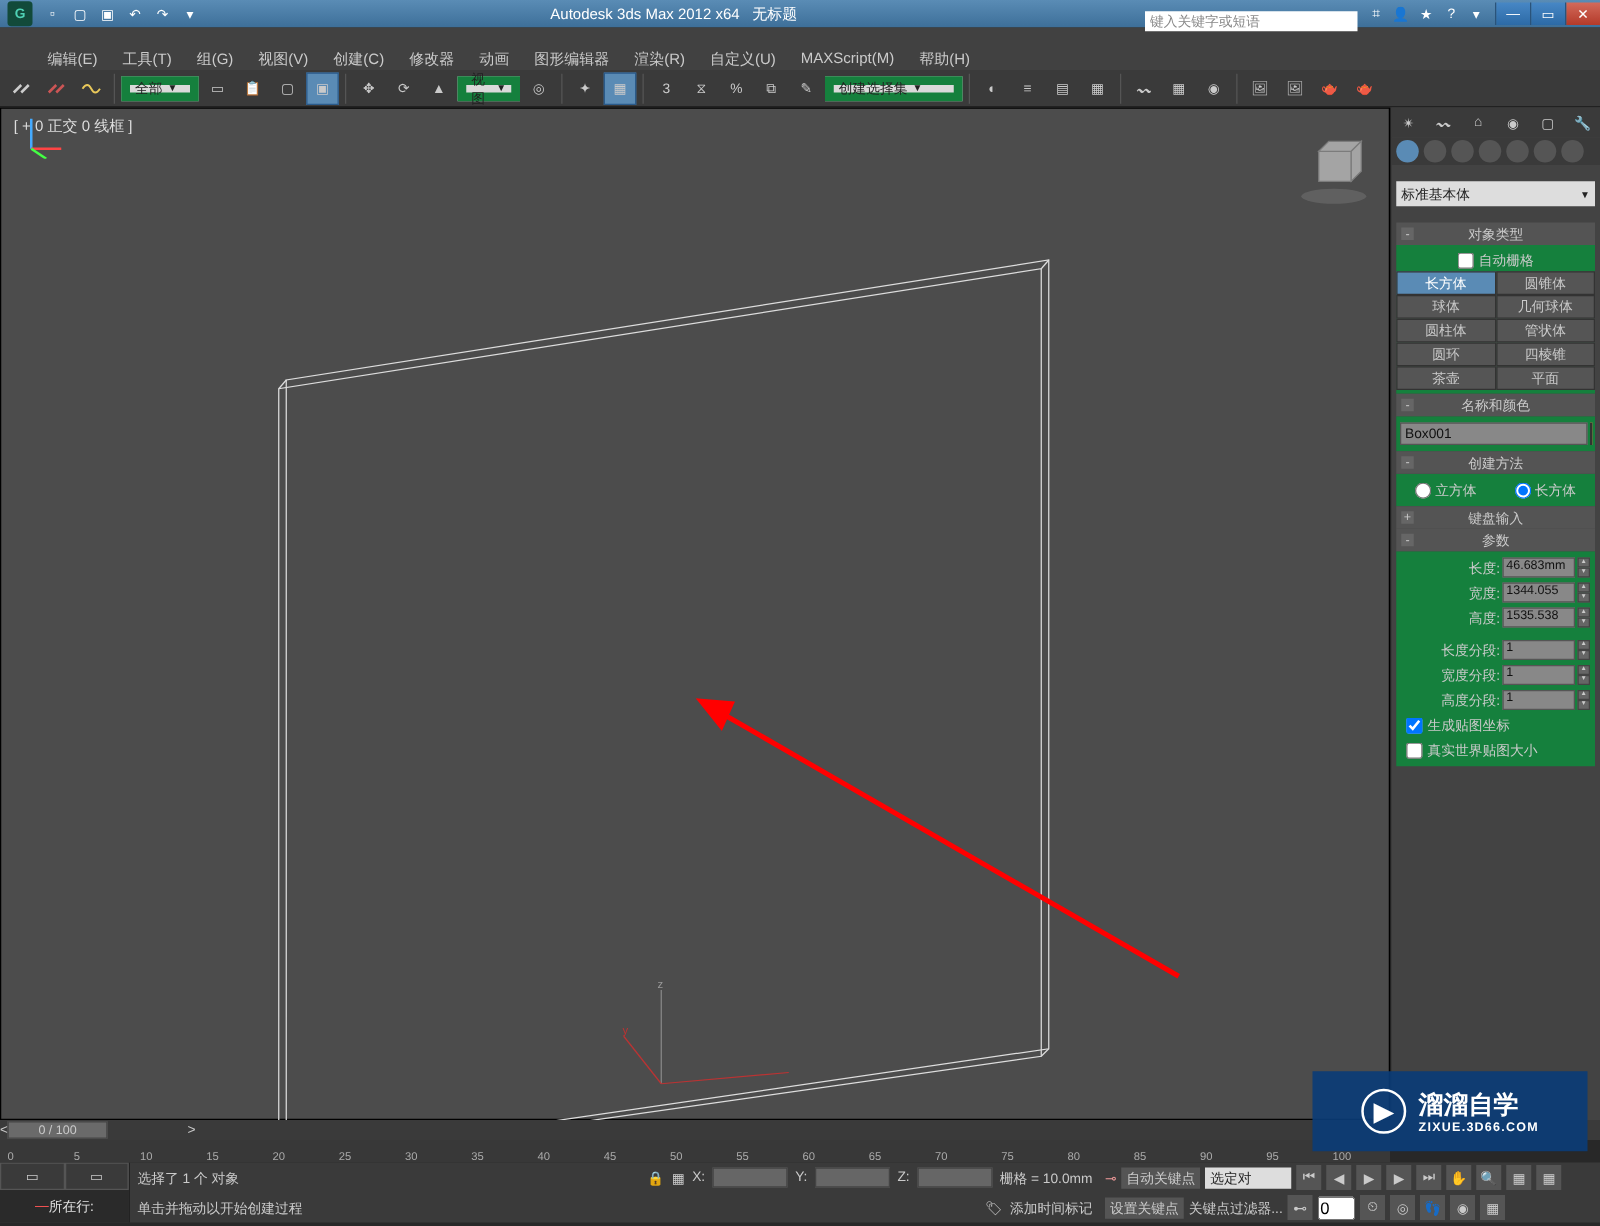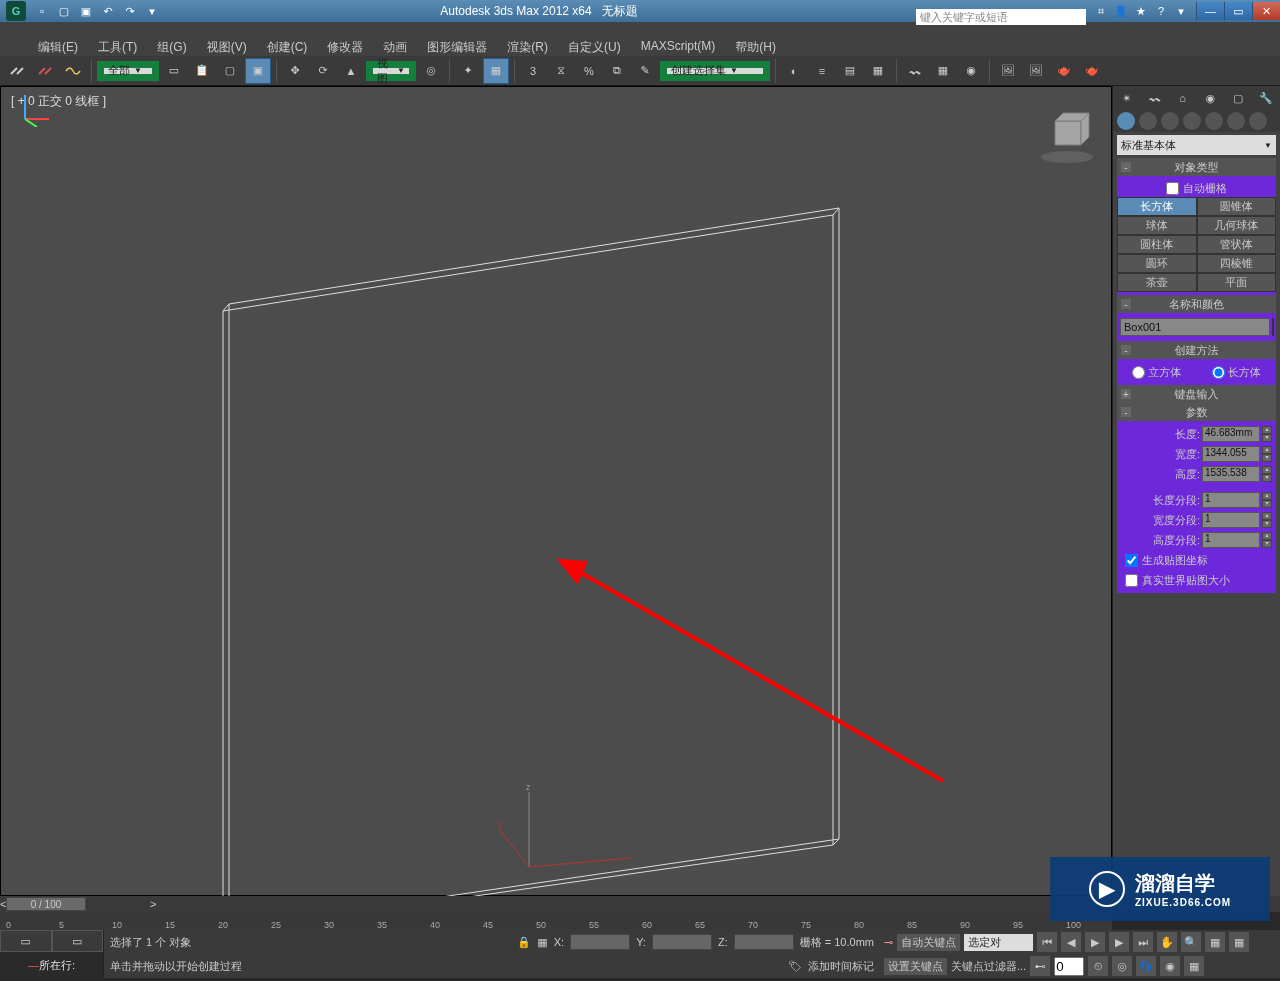--- a/index.html
+++ b/index.html
@@ -33,26 +33,26 @@
 .viewport svg { position: absolute; top: 0; left: 0; }
 .viewport .axis-tl { position: absolute; bottom: 18px; left: 16px; width: 40px; height: 40px; }
 .viewport .cube { position: absolute; top: 20px; right: 14px; width: 60px; height: 60px; opacity: .8; }
 
 .panel { width: 168px; background: #434343; display: flex; flex-direction: column; border-left: 1px solid #222; }
 .tab-icons { height: 24px; display: flex; align-items: center; justify-content: space-around; background: #3a3a3a; }
 .tab-icons .ti { width: 20px; height: 20px; display: flex; align-items: center; justify-content: center; cursor: pointer; }
 .tab-icons2 { height: 22px; display: flex; align-items: center; background: #3a3a3a; gap: 4px; padding: 0 4px; }
 .tab-icons2 .ti2 { width: 18px; height: 18px; cursor: pointer; background: #555; border-radius: 9px; }
 .tab-icons2 .ti2.active { background: #5a8bb5; }
-.dropdown { height: 20px; background: #ddd; color: #222; margin: 3px 4px; display: flex; align-items: center; padding: 0 4px; position: relative; }
+.dropdown { height: 20px; background: #ddd; color: #222; margin: 13px 4px; display: flex; align-items: center; padding: 0 4px; position: relative; }
 .dropdown .arrow { position: absolute; right: 4px; font-size: 8px; }
 .rollout { margin: 0 4px; }
 .rollout-head { height: 18px; background: #545454; display: flex; align-items: center; justify-content: center; position: relative; font-size: 11px; }
 .rollout-head .sign { position: absolute; left: 4px; width: 10px; height: 10px; background: #666; display: flex; align-items: center; justify-content: center; font-size: 10px; }
-.rollout-body { background: #6d28d9; padding: 3px 0; }
+.rollout-body { background: #15803d; padding: 3px 0; }
 .cb-row { display: flex; align-items: center; justify-content: center; height: 18px; }
 .cb-row input { margin-right: 4px; }
 .btn-grid { display: grid; grid-template-columns: 1fr 1fr; gap: 0; }
 .btn-grid .pbtn { height: 19px; background: #555; border: 1px solid #333; display: flex; align-items: center; justify-content: center; font-size: 11px; cursor: pointer; }
 .btn-grid .pbtn.active { background: #5a8bb5; color: #fff; }
 .name-row { display: flex; gap: 2px; padding: 2px 3px; }
 .name-row input { flex: 1; height: 18px; background: #888; border: 1px solid #555; color: #111; padding: 0 3px; font-size: 11px; }
 .name-row .swatch { width: 16px; height: 18px; background: #e4d65a; border: 1px solid #333; }
 .radio-row { display: flex; align-items: center; justify-content: space-around; height: 20px; }
 .radio-row label { display: flex; align-items: center; gap: 3px; font-size: 11px; }

